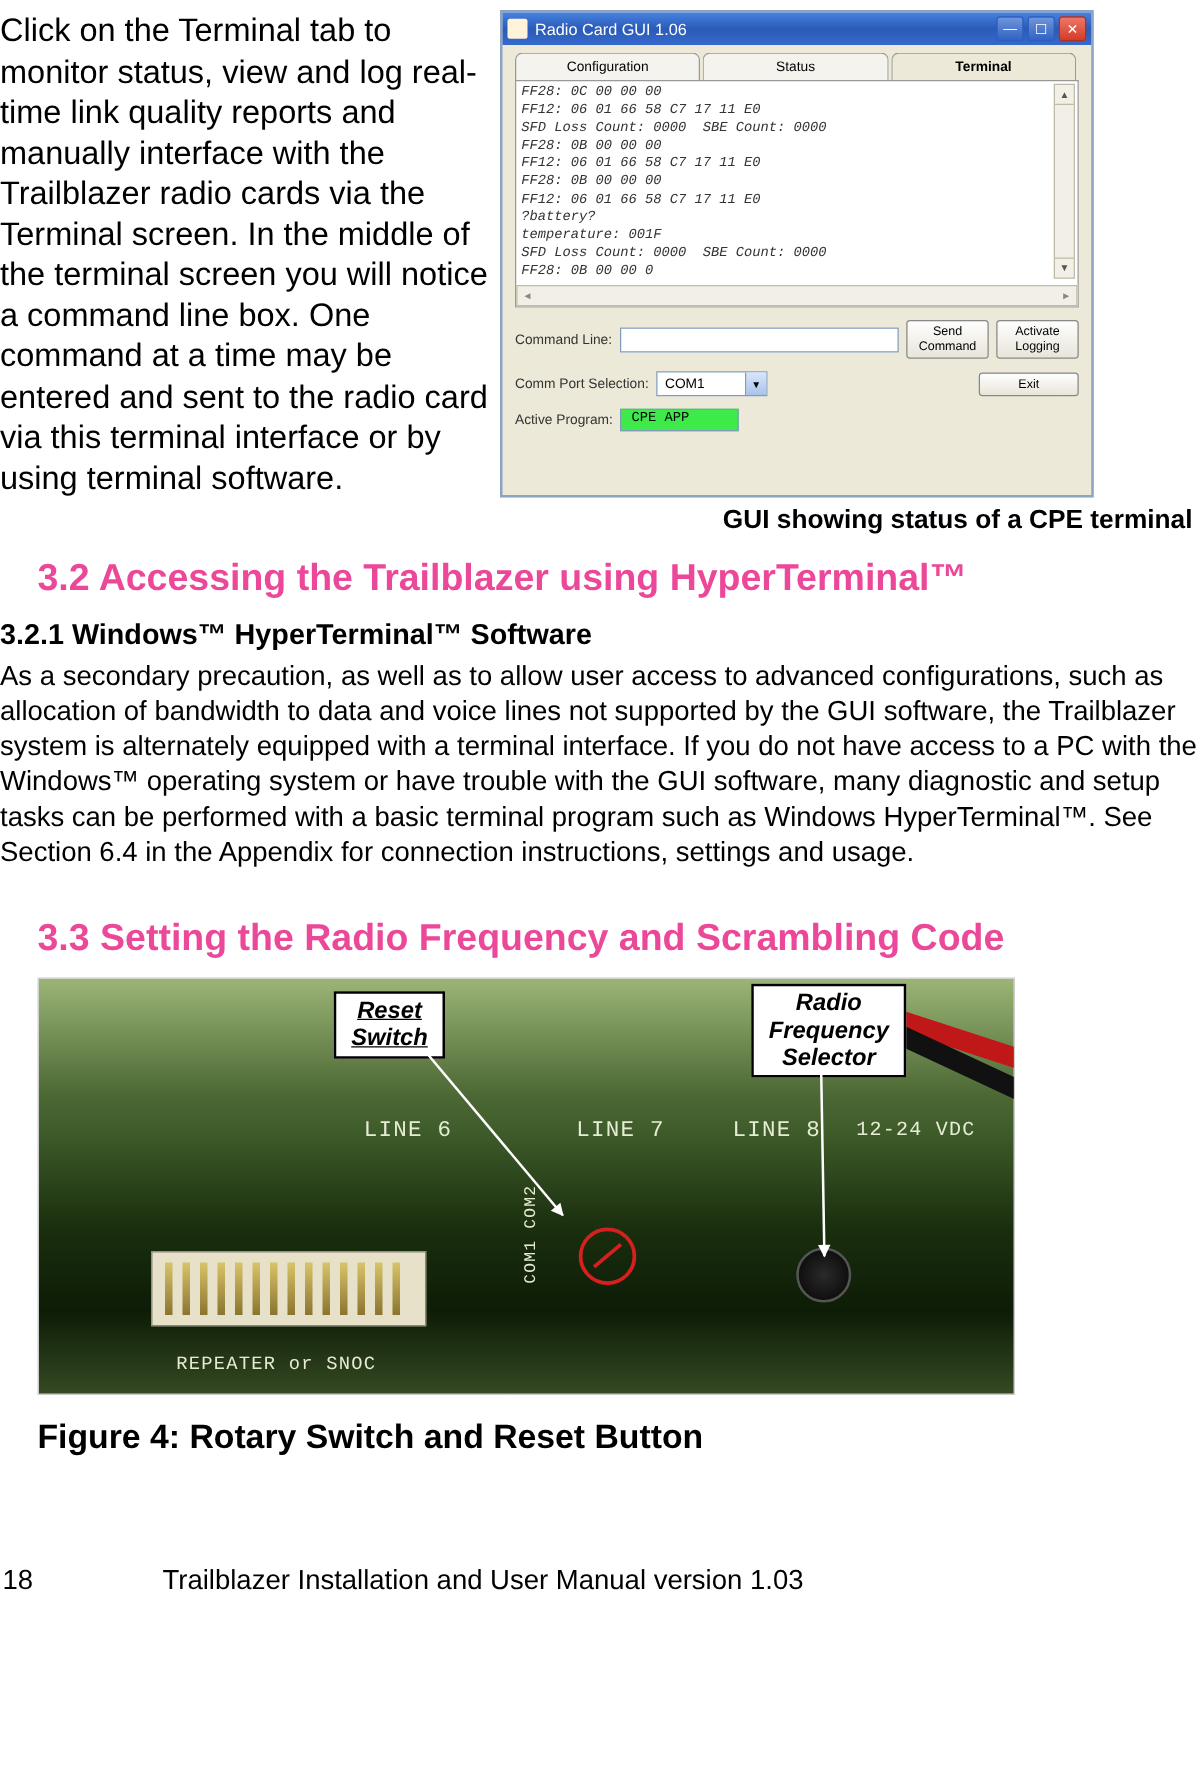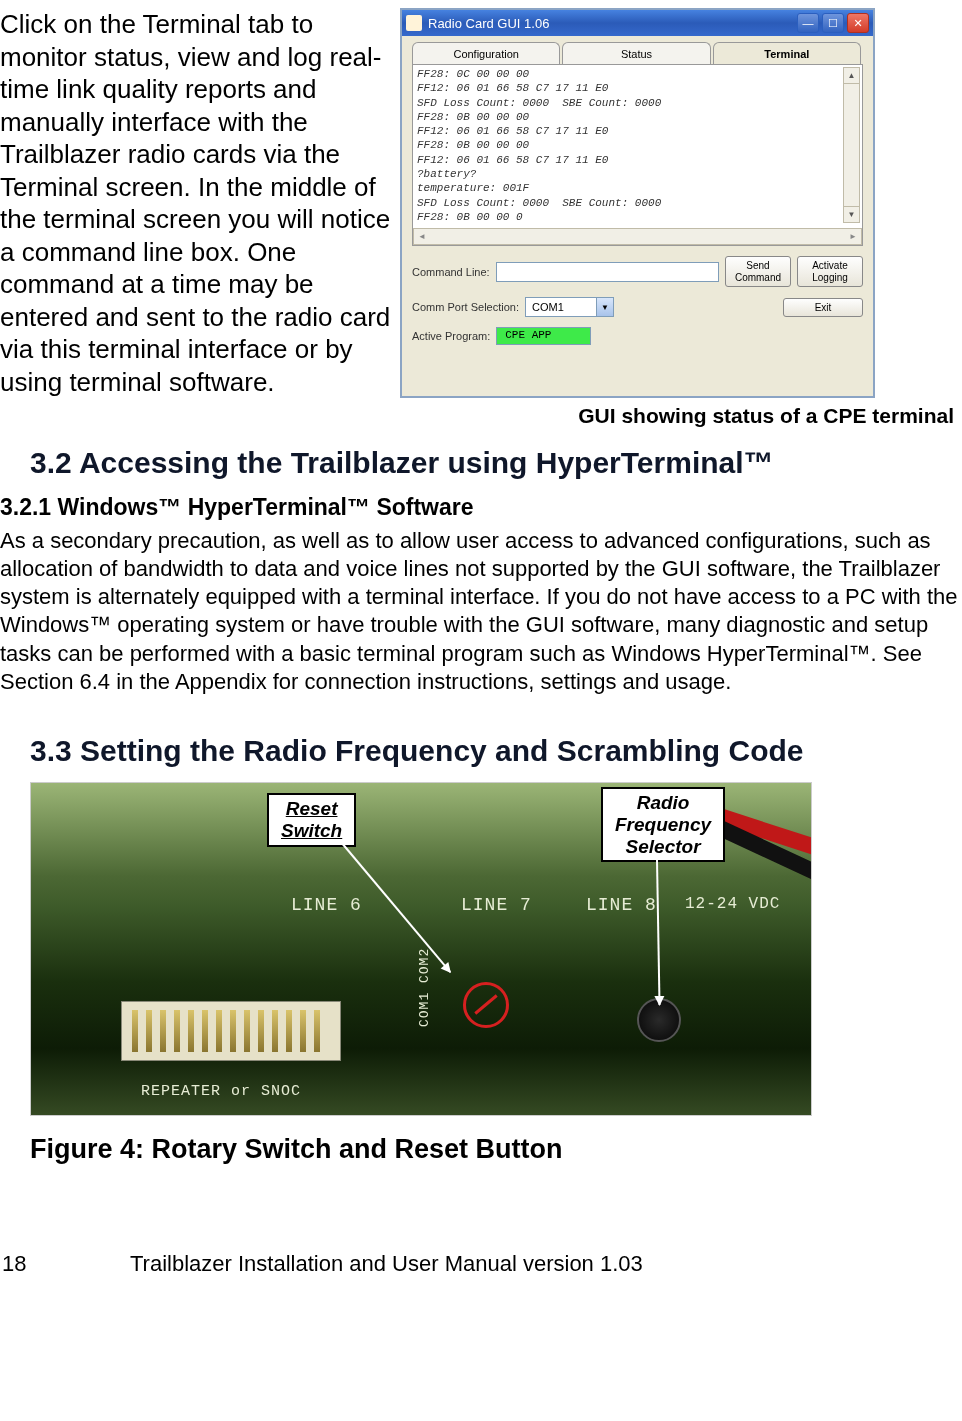--- a/index.html
+++ b/index.html
@@ -92,21 +92,21 @@
     .combo .combo-val { padding: 0 6px; font-size:11px; width:70px;}
     .combo .combo-arrow { width:17px; height:18px; background:linear-gradient(180deg,#d8e6fb,#a8c3ea); border-left:1px solid #7f9db9; display:flex; align-items:center; justify-content:center; font-size:8px;}
     .active-prog-box {
       display:inline-block; background:#3eea49; border:1px solid #7f9db9; height:18px;
       font-size:11px; padding: 1px 8px; font-family:"Courier New",monospace; min-width:95px;
     }
     .gui-caption {
       text-align: right; font-weight: bold; font-size: 21px; margin: 6px 8px 0 0;
     }
     .section-heading {
-      color: #0f172a; font-size: 30px; font-weight: bold; margin: 18px 0 14px 30px;
+      color: #ec4899; font-size: 30px; font-weight: bold; margin: 18px 0 14px 30px;
     }
     .subsection-heading {
       font-size: 23px; font-weight: bold; margin: 0 0 6px 0;
     }
     .body-para {
       font-size: 22px; line-height: 1.28; margin: 0 4px 0 0;
     }
     .figure-wrap { margin: 10px 0 0 30px; position:relative; width: 782px;}
     .pcb {
       width: 782px; height: 334px; border: 1px solid #ccc; position: relative;

